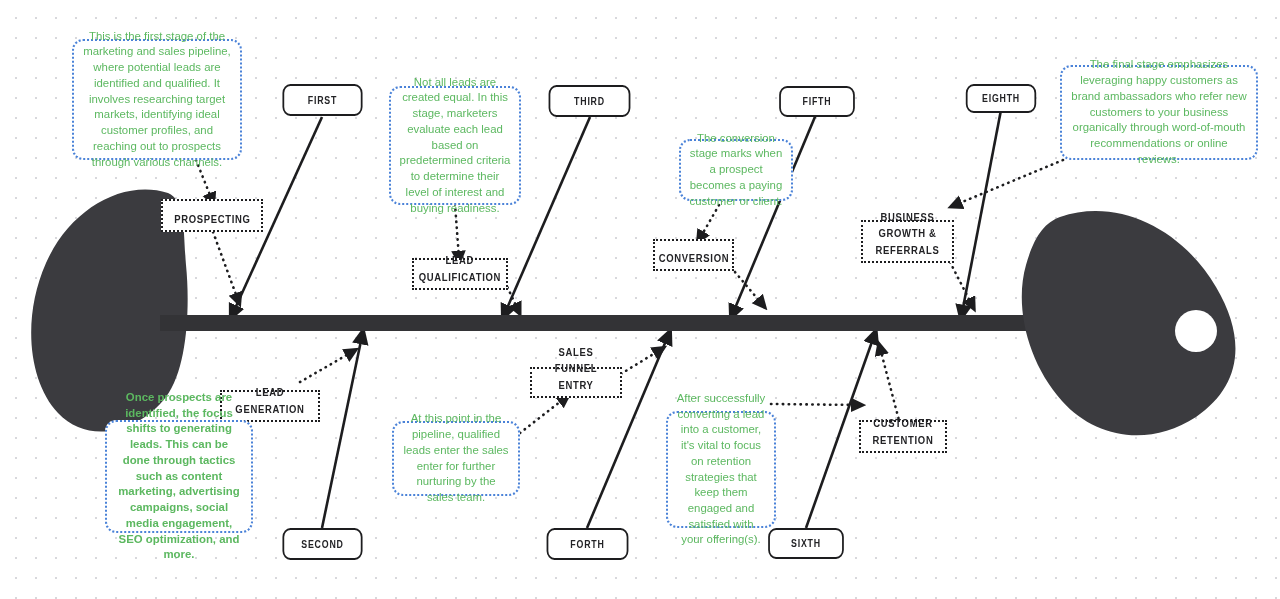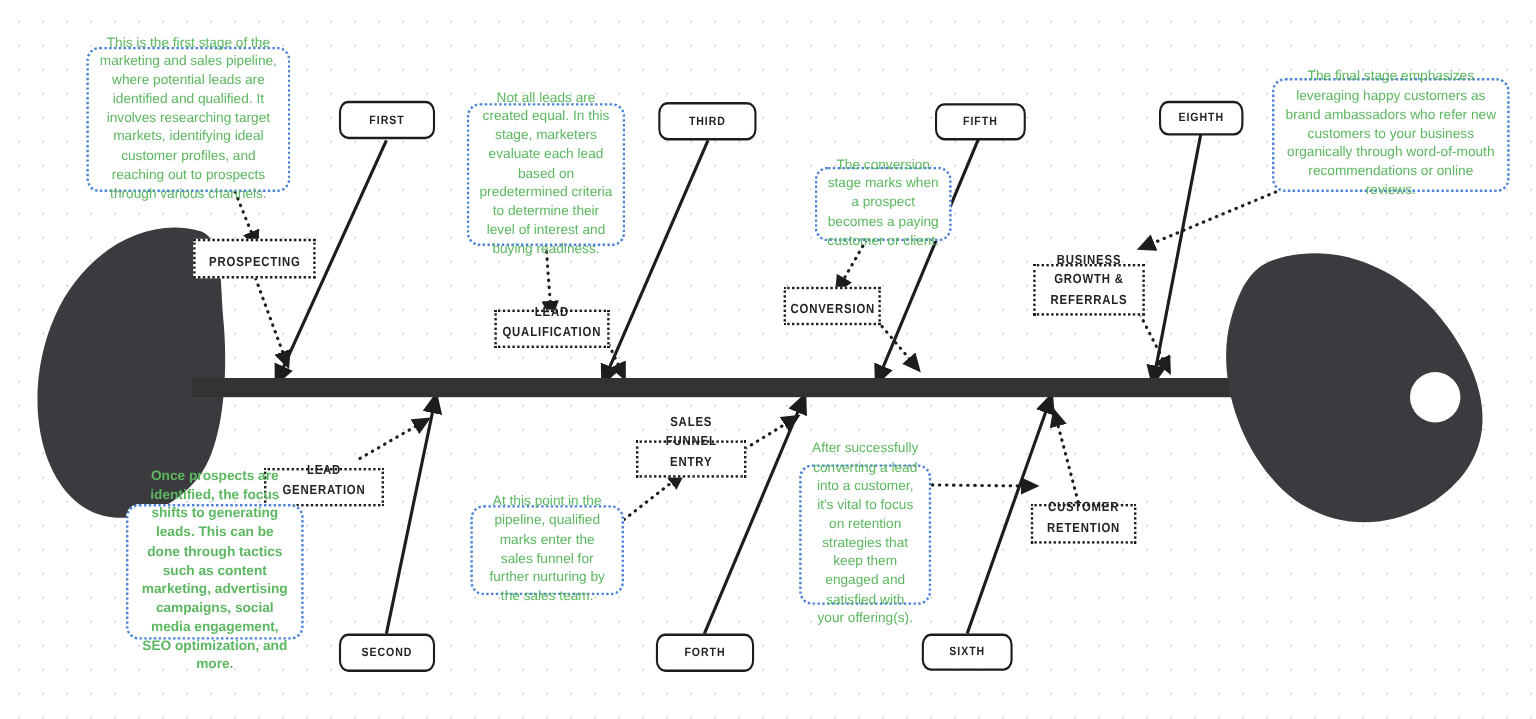--- a/index.html
+++ b/index.html
@@ -212,19 +212,19 @@
   <div class="note" style="left:679px; top:139px; width:114px; height:62px;">
     <span>The conversion stage marks when a prospect becomes a paying customer or client.</span>
   </div>
   <div class="note" style="left:1060px; top:65px; width:198px; height:95px;">
     <span>The final stage emphasizes leveraging happy customers as brand ambassadors who refer new customers to your business organically through word-of-mouth recommendations or online reviews.</span>
   </div>
   <div class="note" style="left:105px; top:420px; width:148px; height:113px;font-weight:bold;">
     <span>Once prospects are identified, the focus shifts to generating leads. This can be done through tactics such as content marketing, advertising campaigns, social media engagement, SEO optimization, and more.</span>
   </div>
   <div class="note" style="left:392px; top:421px; width:128px; height:75px;">
-    <span>At this point in the pipeline, qualified marks enter the sales funnel for further nurturing by the sales team.</span>
-  </div>
-  <div class="note" style="left:666px; top:387px; width:110px; height:117px;justify-content:flex-end;">
+    <span>At this point in the pipeline, qualified leads enter the sales enter for further nurturing by the sales team.</span>
+  </div>
+  <div class="note" style="left:666px; top:411px; width:110px; height:117px;justify-content:flex-end;">
     <span>After successfully converting a lead into a customer, it's vital to focus on retention strategies that keep them engaged and satisfied with your offering(s).</span>
   </div>
 
 </div>
 
 </body></html>

